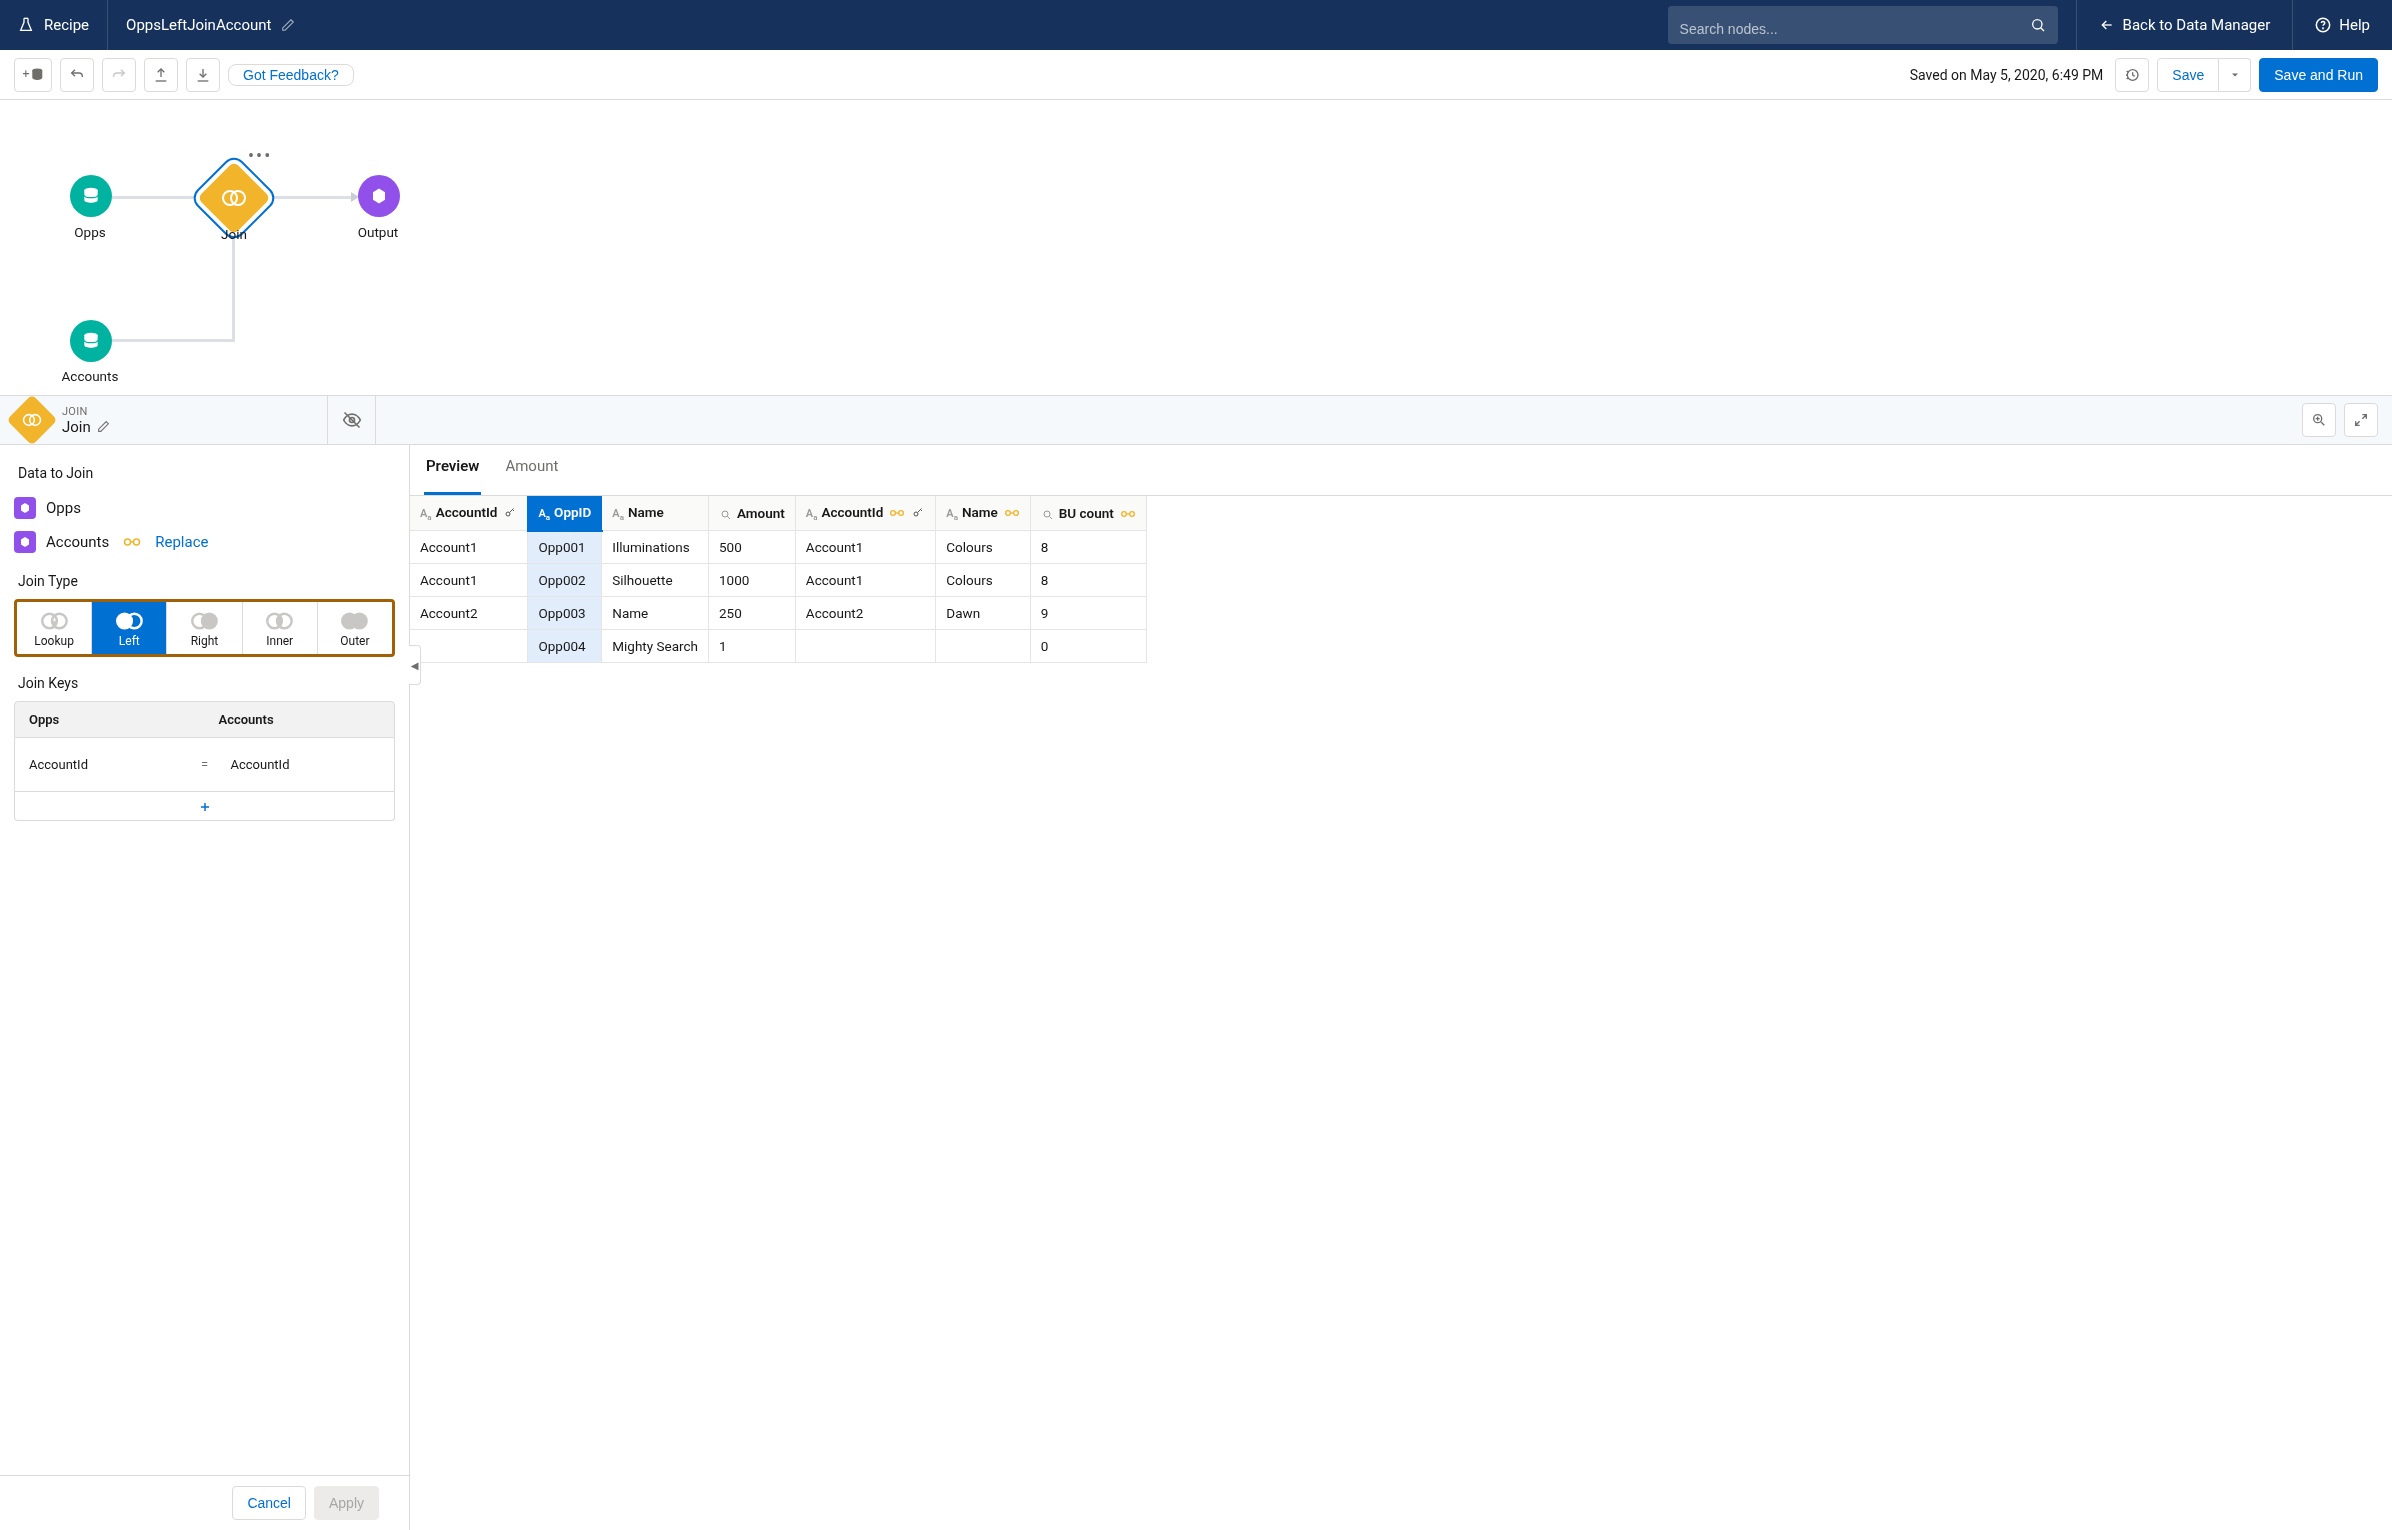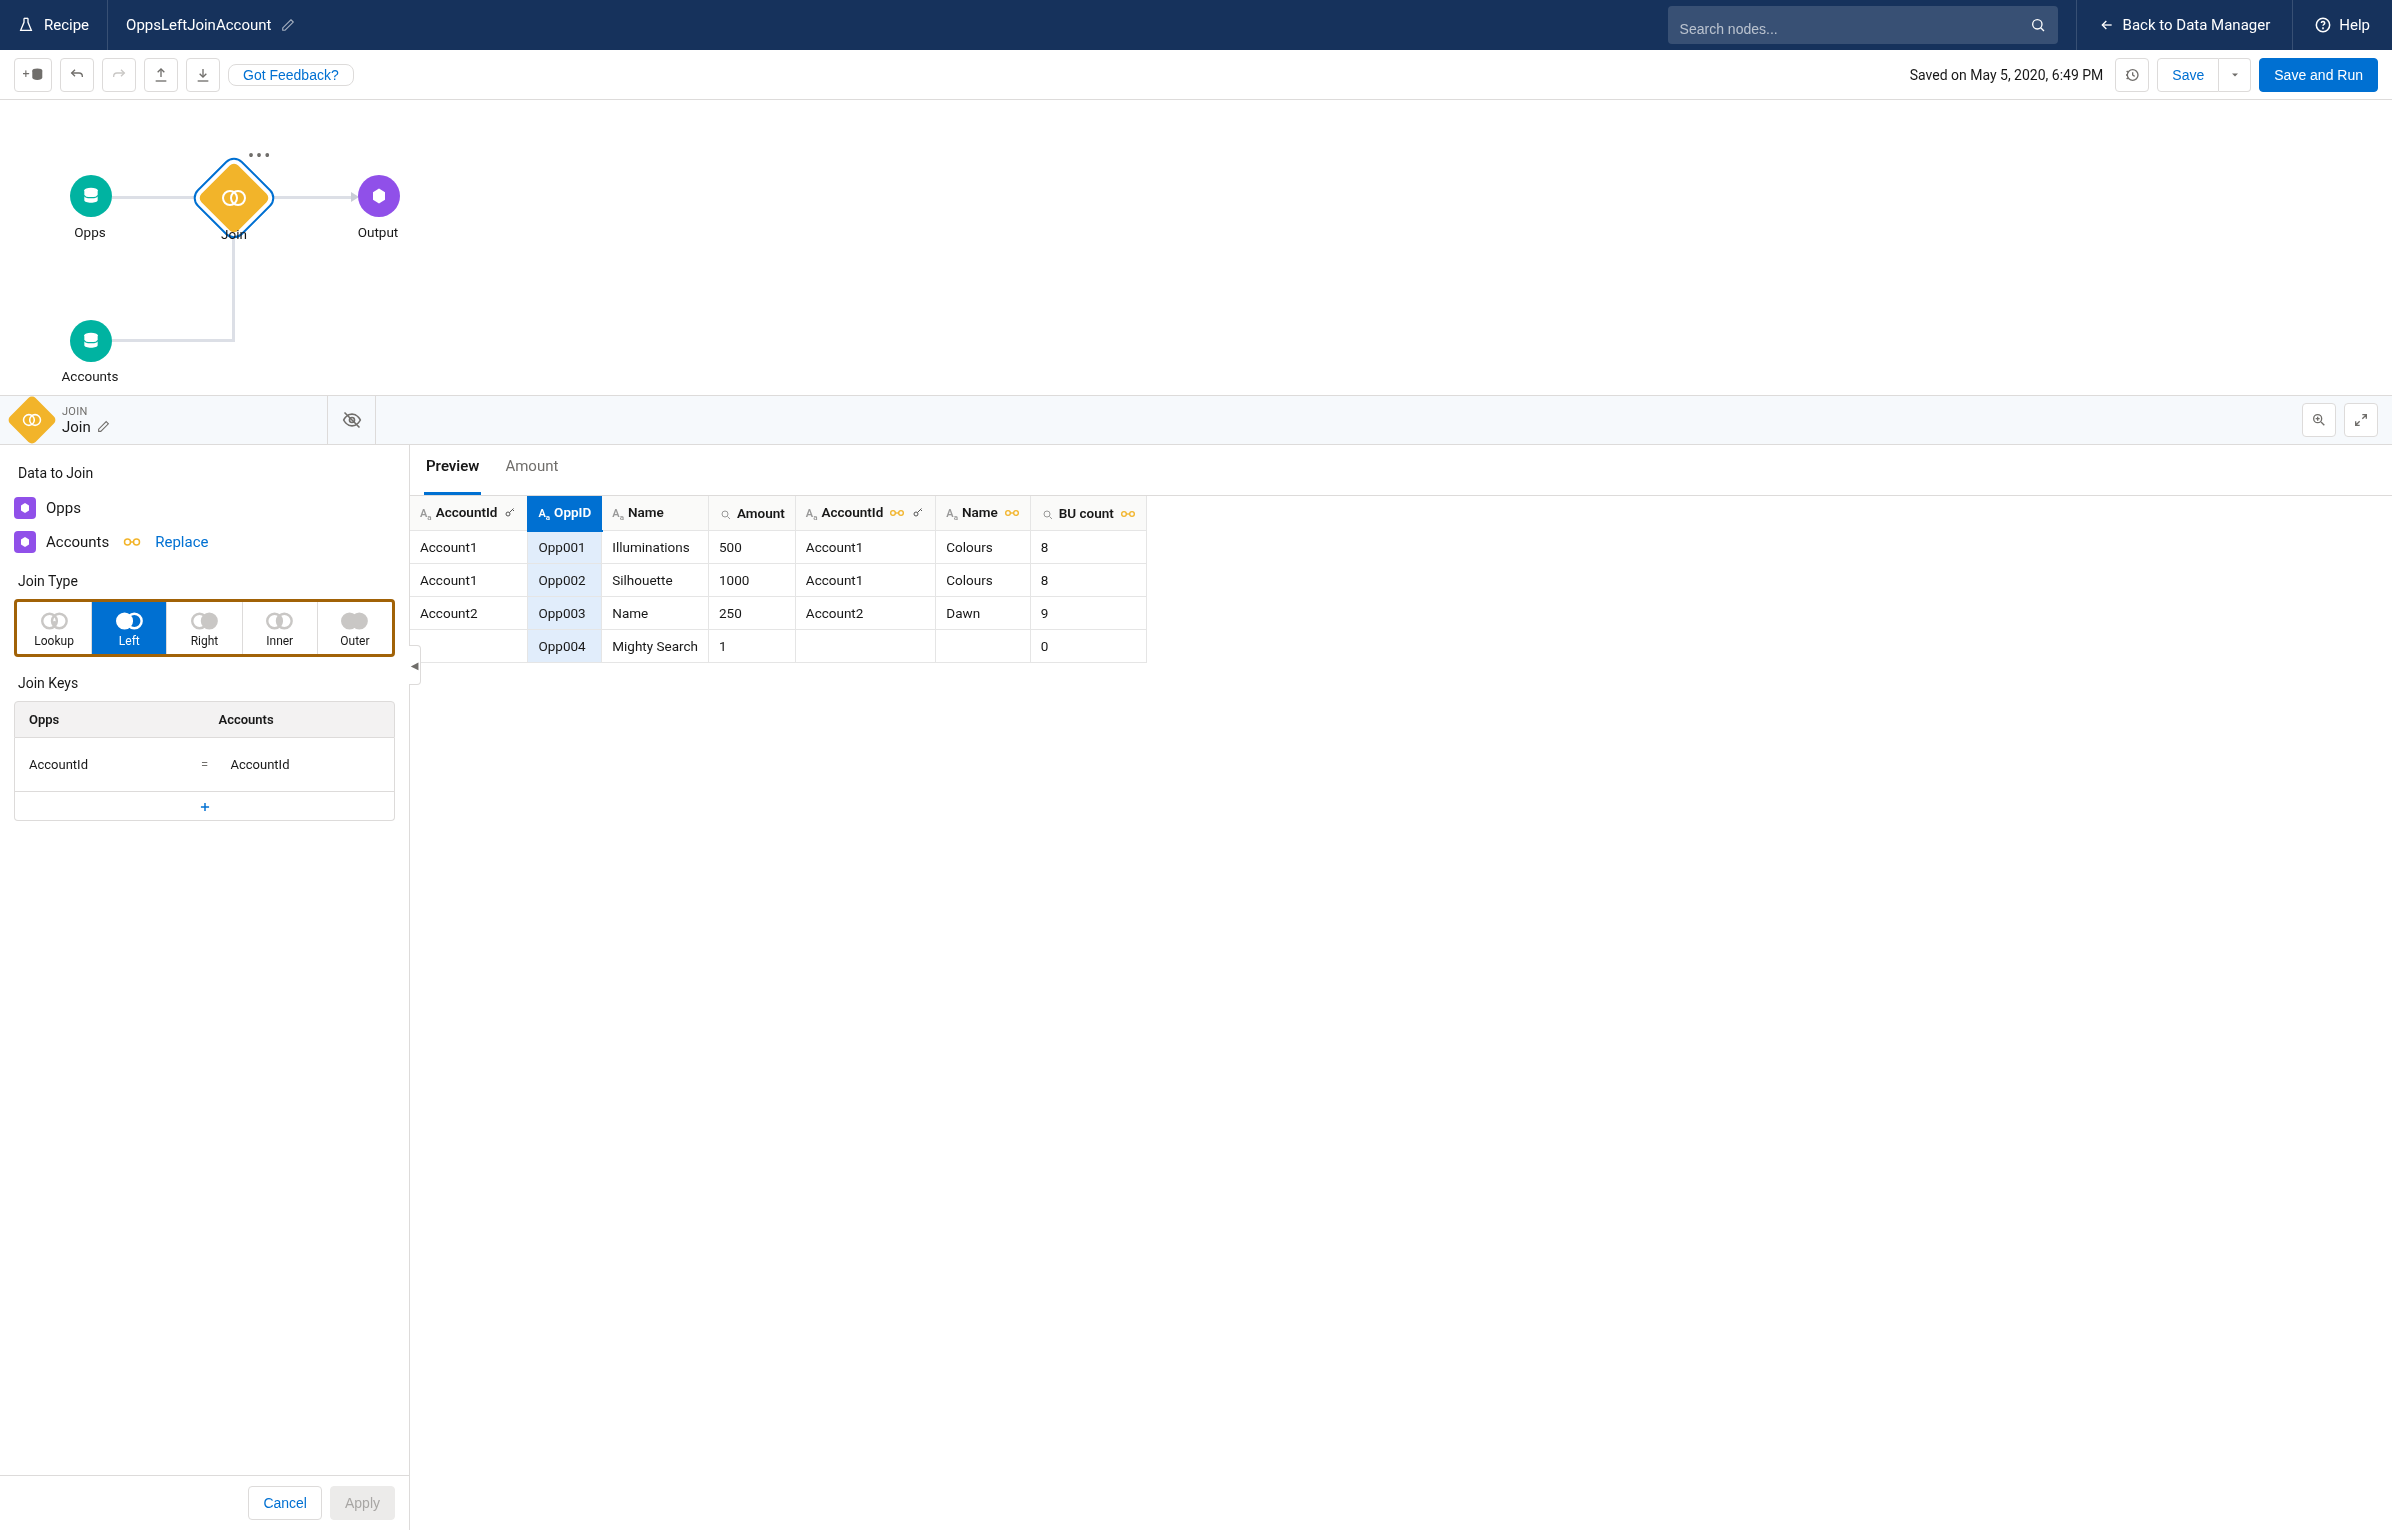--- a/index.html
+++ b/index.html
@@ -68,21 +68,21 @@
 .jointype { flex: 1; text-align: center; padding: 8px 4px 6px 4px; font-size: 12px; cursor: pointer; display:flex;flex-direction:column;align-items:center;gap:2px;}
 .jointype + .jointype { border-left: 1px solid #dddbda; }
 .jointype.active { background: #0070d2; color: #fff; }
 .jointype svg{height:22px;}
 .joinkeys-hdr { display: flex; background: #f3f2f2; border: 1px solid #dddbda; border-radius: 4px 4px 0 0; margin-top: 6px;}
 .joinkeys-hdr div{flex:1;padding:10px 14px;font-weight:600;}
 .joinkeys-row { display:flex; align-items:center; border:1px solid #dddbda; border-top:none; min-height:54px;}
 .joinkeys-row .cell{flex:1;padding:10px 14px;}
 .joinkeys-row .eq{width:24px;text-align:center;color:#706e6b;}
 .addrow { border:1px solid #dddbda; border-top:none; text-align:center; padding:6px; color:#0070d2; cursor:pointer; border-radius:0 0 4px 4px;}
-.sidepanel .footer { border-top:1px solid #dddbda; padding:10px 14px; display:flex; justify-content:flex-end; gap:8px; background:#fff;}
+.sidepanel .footer { border-top:1px solid #dddbda; padding:10px 30px; display:flex; justify-content:flex-end; gap:8px; background:#fff;}
 .btn.muted { background:#ecebea; border-color:#ecebea; color:#a8a6a4; cursor:default;}
 
 
 .preview { flex: 1; display:flex; flex-direction:column; min-width:0; position:relative;}
 .collapse-handle { position:absolute; left:-1px; top:200px; width:12px; height:40px; background:#fff; border:1px solid #dddbda; border-left:none; border-radius:0 4px 4px 0; display:flex;align-items:center;justify-content:center;color:#706e6b;font-size:10px;cursor:pointer;}
 .tabs { display:flex; gap: 22px; padding: 0 14px; border-bottom: 1px solid #dddbda; }
 .tab { padding: 12px 2px 17px 2px; font-size: 15px; cursor:pointer; color:#706e6b;}
 .tab.active { color:#181818; font-weight:600; border-bottom: 3px solid #0070d2;}
 .tablewrap { overflow:auto; flex:1; padding: 0; }
 table.data { border-collapse: collapse; width: auto; }

